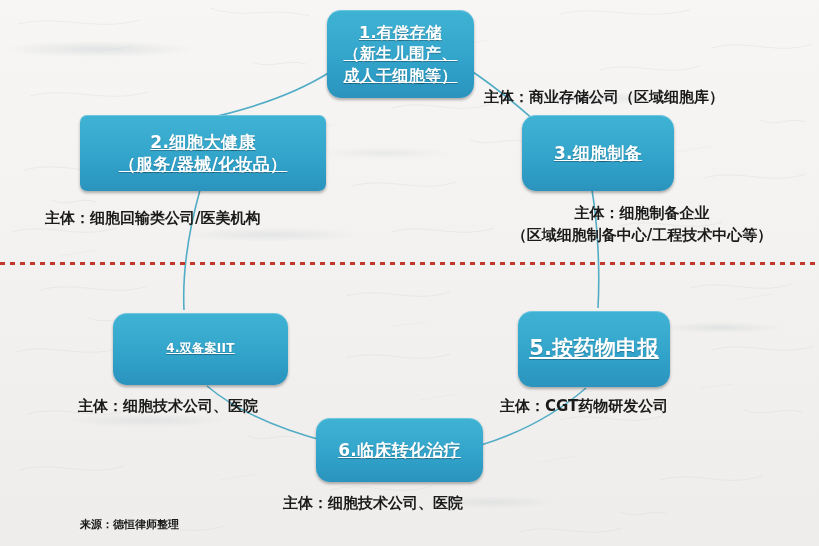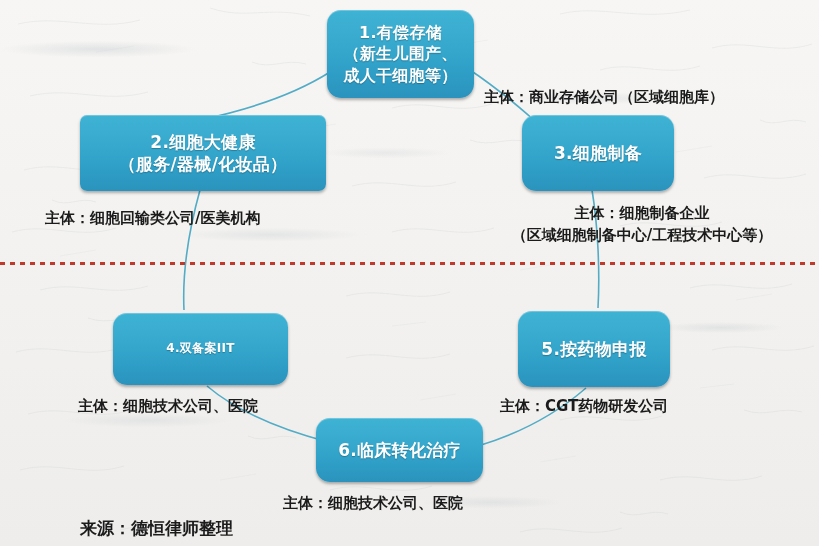--- a/index.html
+++ b/index.html
@@ -36,20 +36,21 @@
     color:#ffffff;
     display:flex;
     flex-direction:column;
     align-items:center;
     justify-content:center;
     text-align:center;
     font-weight:bold;
     line-height:1.32;
     letter-spacing:.3px;
     text-shadow:0 1px 1px rgba(0,0,0,.25);
+    text-decoration:underline;
   }
   .node .l{display:block;white-space:nowrap;}
   .cap{
     position:absolute;
     color:#1b1b1b;
     font-weight:bold;
     font-size:15px;
     line-height:1.45;
     white-space:nowrap;
     text-align:center;
@@ -59,21 +60,21 @@
     position:absolute;
     left:0;width:819px;top:262px;height:3px;
     background-image:linear-gradient(90deg,#c0392b 0 5px, rgba(0,0,0,0) 5px 10px);
     background-size:10px 3px;
     background-repeat:repeat-x;
   }
   #source{
     position:absolute;
     color:#1b1b1b;
     font-weight:bold;
-    font-size:17px;
+    font-size:11px;
     white-space:nowrap;
   }
 </style>
 </head>
 <body>
 
 <div id="stage">
 
   <svg id="texture" viewBox="0 0 819 546" preserveAspectRatio="none">
     <g stroke="#c9ced3" stroke-width="1" fill="none" opacity="0.55">
@@ -155,21 +156,21 @@
   </div>
 
   <div class="node" id="node-3" style="left:522px;top:115px;width:152px;height:76px;font-size:17px;">
     <span class="l">3.细胞制备</span>
   </div>
 
   <div class="node" id="node-4" style="left:113px;top:313px;width:175px;height:72px;font-size:12px;">
     <span class="l">4.双备案IIT</span>
   </div>
 
-  <div class="node" id="node-5" style="left:518px;top:311px;width:152px;height:76px;font-size:17px;">
+  <div class="node" id="node-5" style="left:518px;top:311px;width:152px;height:76px;font-size:21px;">
     <span class="l">5.按药物申报</span>
   </div>
 
   <div class="node" id="node-6" style="left:316px;top:418px;width:167px;height:64px;font-size:17px;">
     <span class="l">6.临床转化治疗</span>
   </div>
 
   <div id="divider"></div>
 
   <div class="cap" style="left:484px;top:39px;margin-top:48px;">

